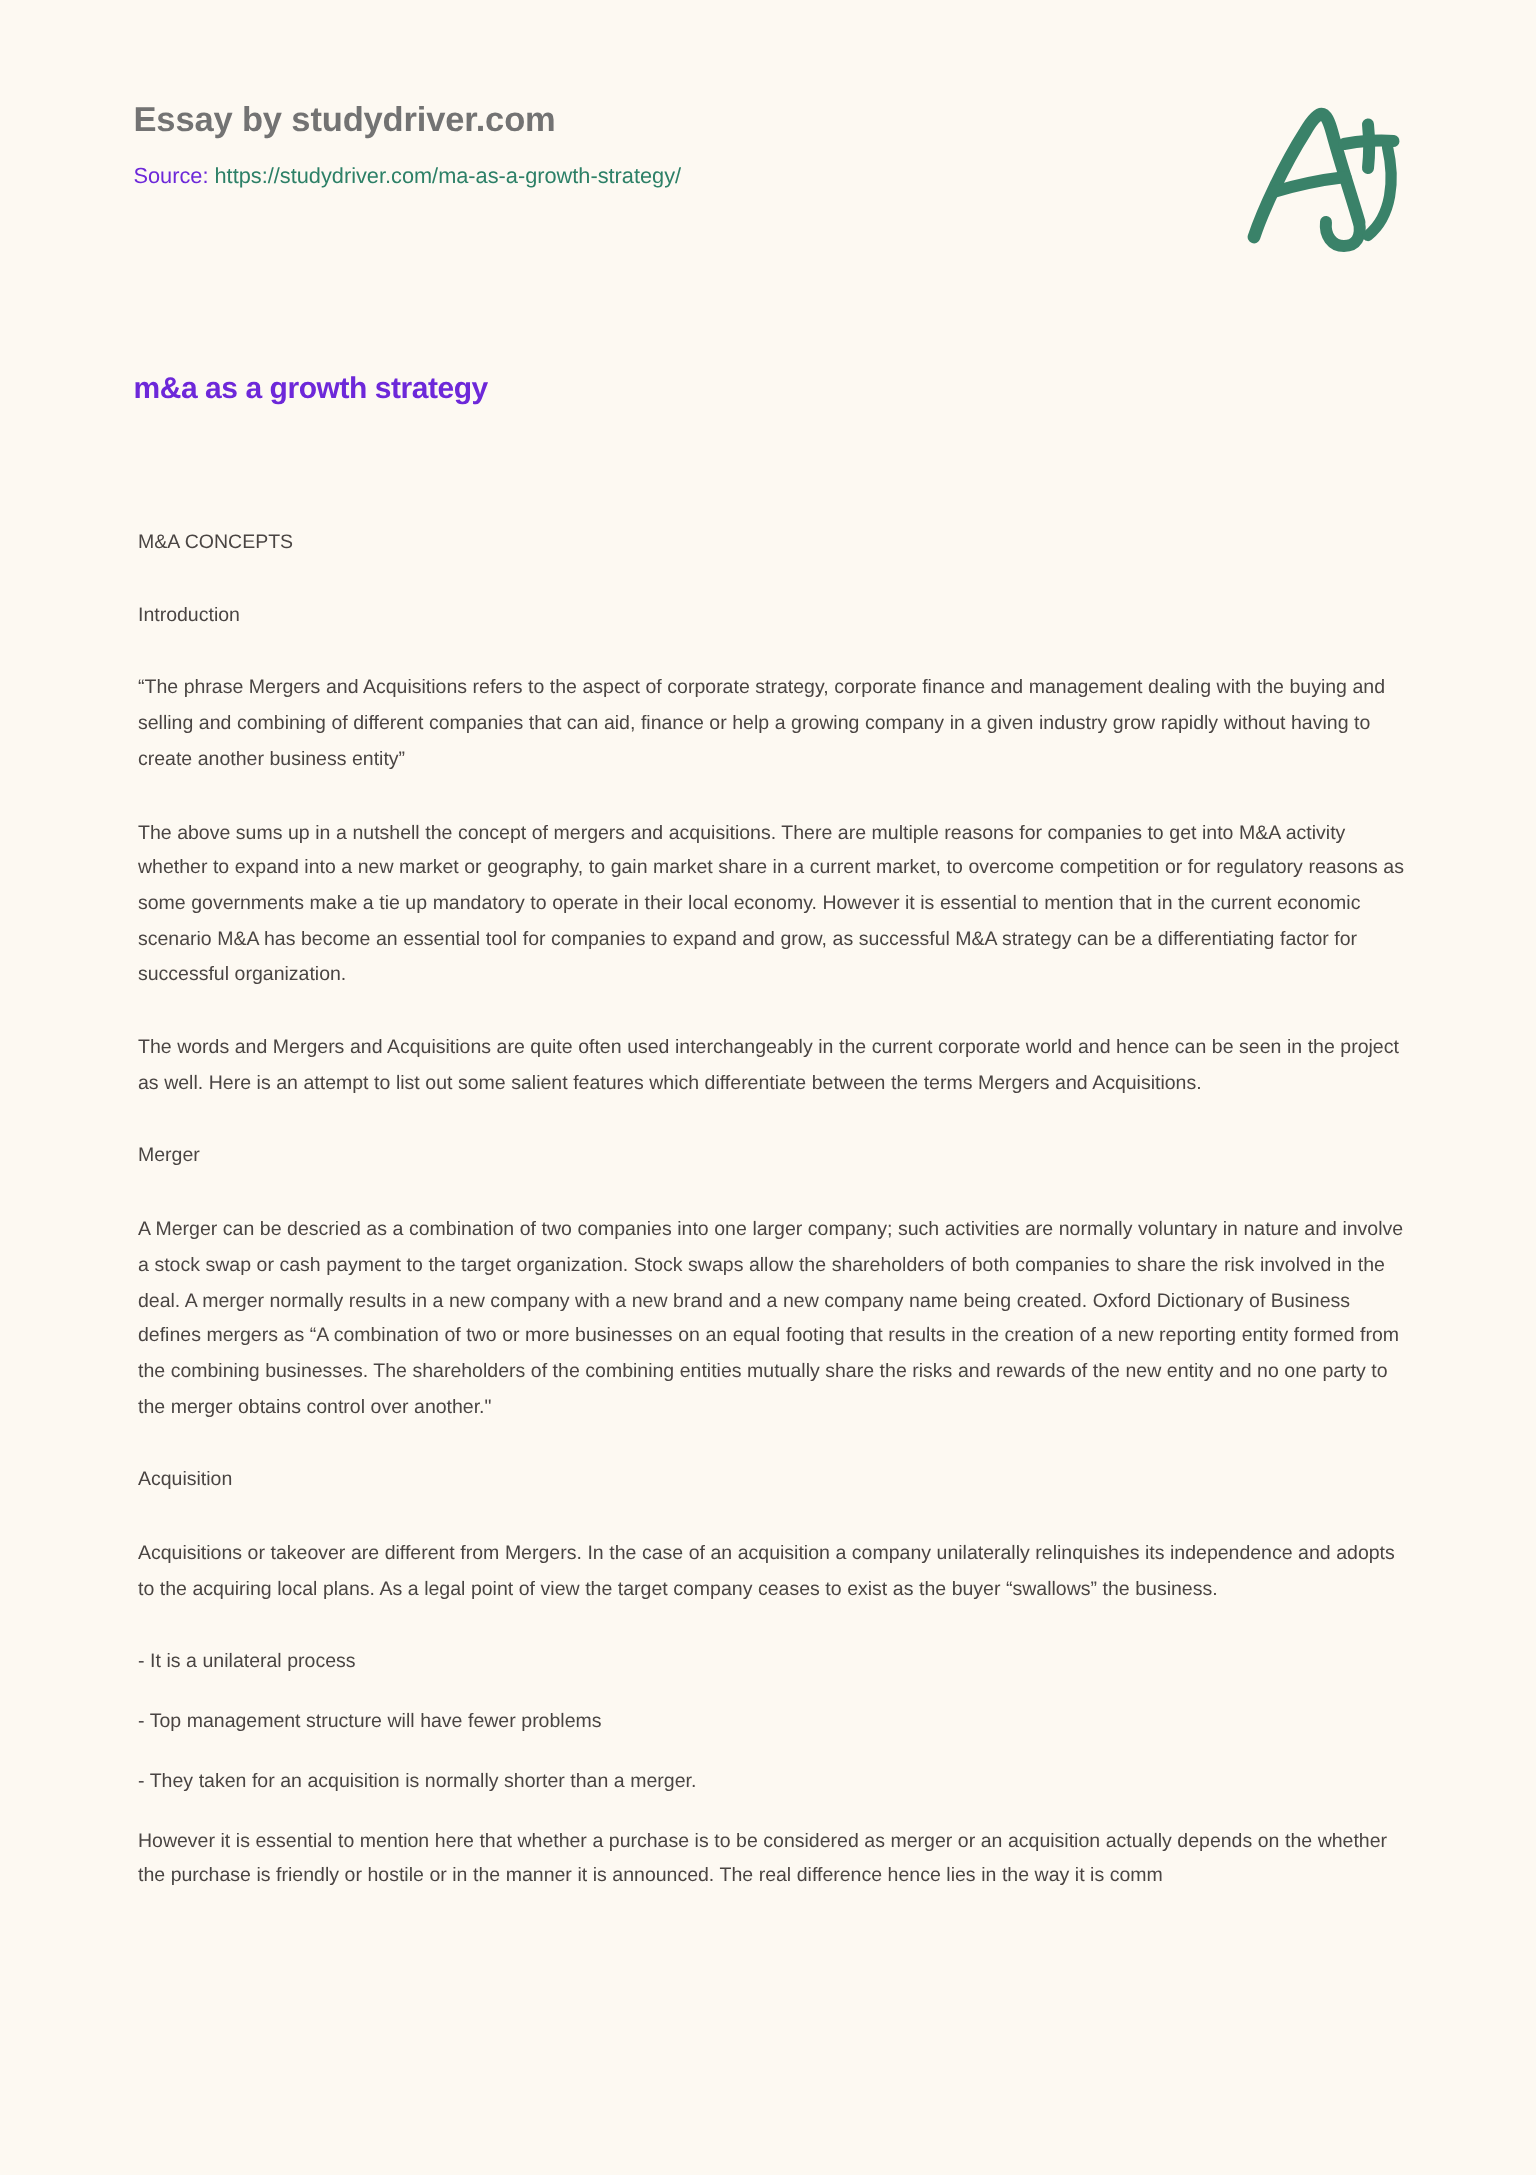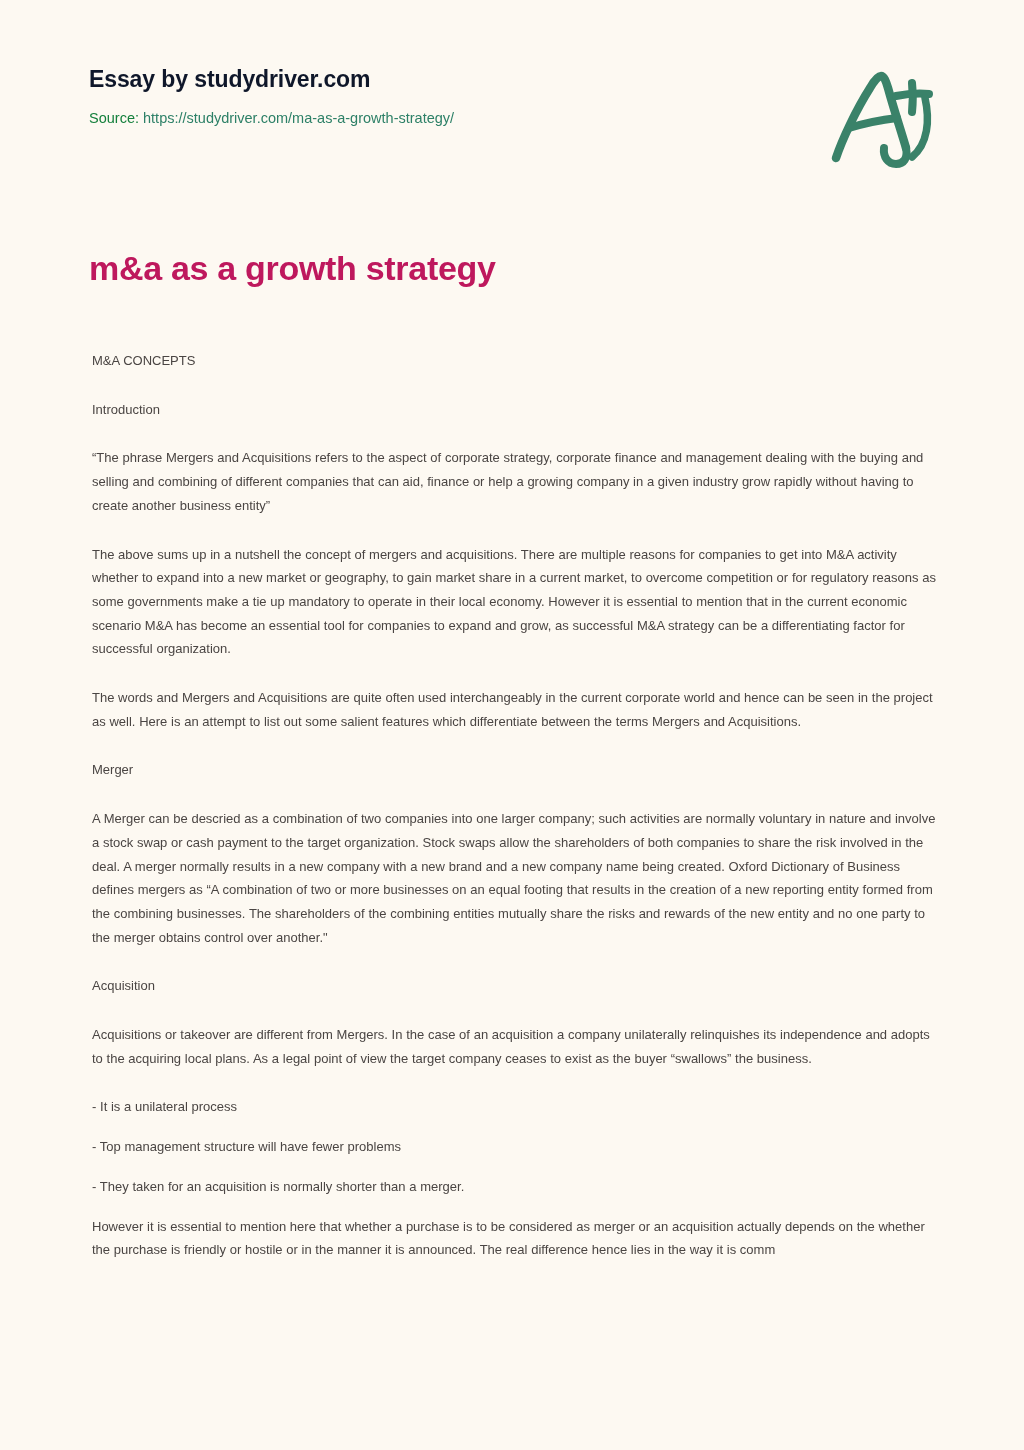--- a/index.html
+++ b/index.html
@@ -31,35 +31,35 @@
     height: 200px;
   }
   .brand-block {
     position: absolute;
     left: 89px;
     top: 66px;
   }
   .brand-title {
     font-size: 23px;
     font-weight: bold;
-    color: #0f172a;
+    color: #737373;
     letter-spacing: -0.1px;
     line-height: 1.2;
     margin: 0;
     white-space: nowrap;
   }
   .brand-source {
     margin-top: 16px;
     font-size: 14.5px;
     line-height: 1.2;
     color: #8C8580;
     white-space: nowrap;
   }
   .brand-source .src-label {
-    color: #15803d;
+    color: #6d28d9;
   }
   .brand-source .src-url {
     color: #2D8067;
     text-decoration: none;
     text-align: center;
   }
 
   
   .logo {
     position: absolute;
@@ -71,23 +71,23 @@
   .logo svg {
     display: block;
   }
 
   
   .doc-title {
     position: absolute;
     left: 89px;
     top: 247px;
     margin: 0;
-    font-size: 34px;
+    font-size: 20px;
     font-weight: bold;
-    color: #be185d;
+    color: #6d28d9;
     letter-spacing: -0.3px;
     line-height: 1.25;
   }
 
   
   .content {
     position: absolute;
     left: 92px;
     top: 349px;
     width: 848px;

